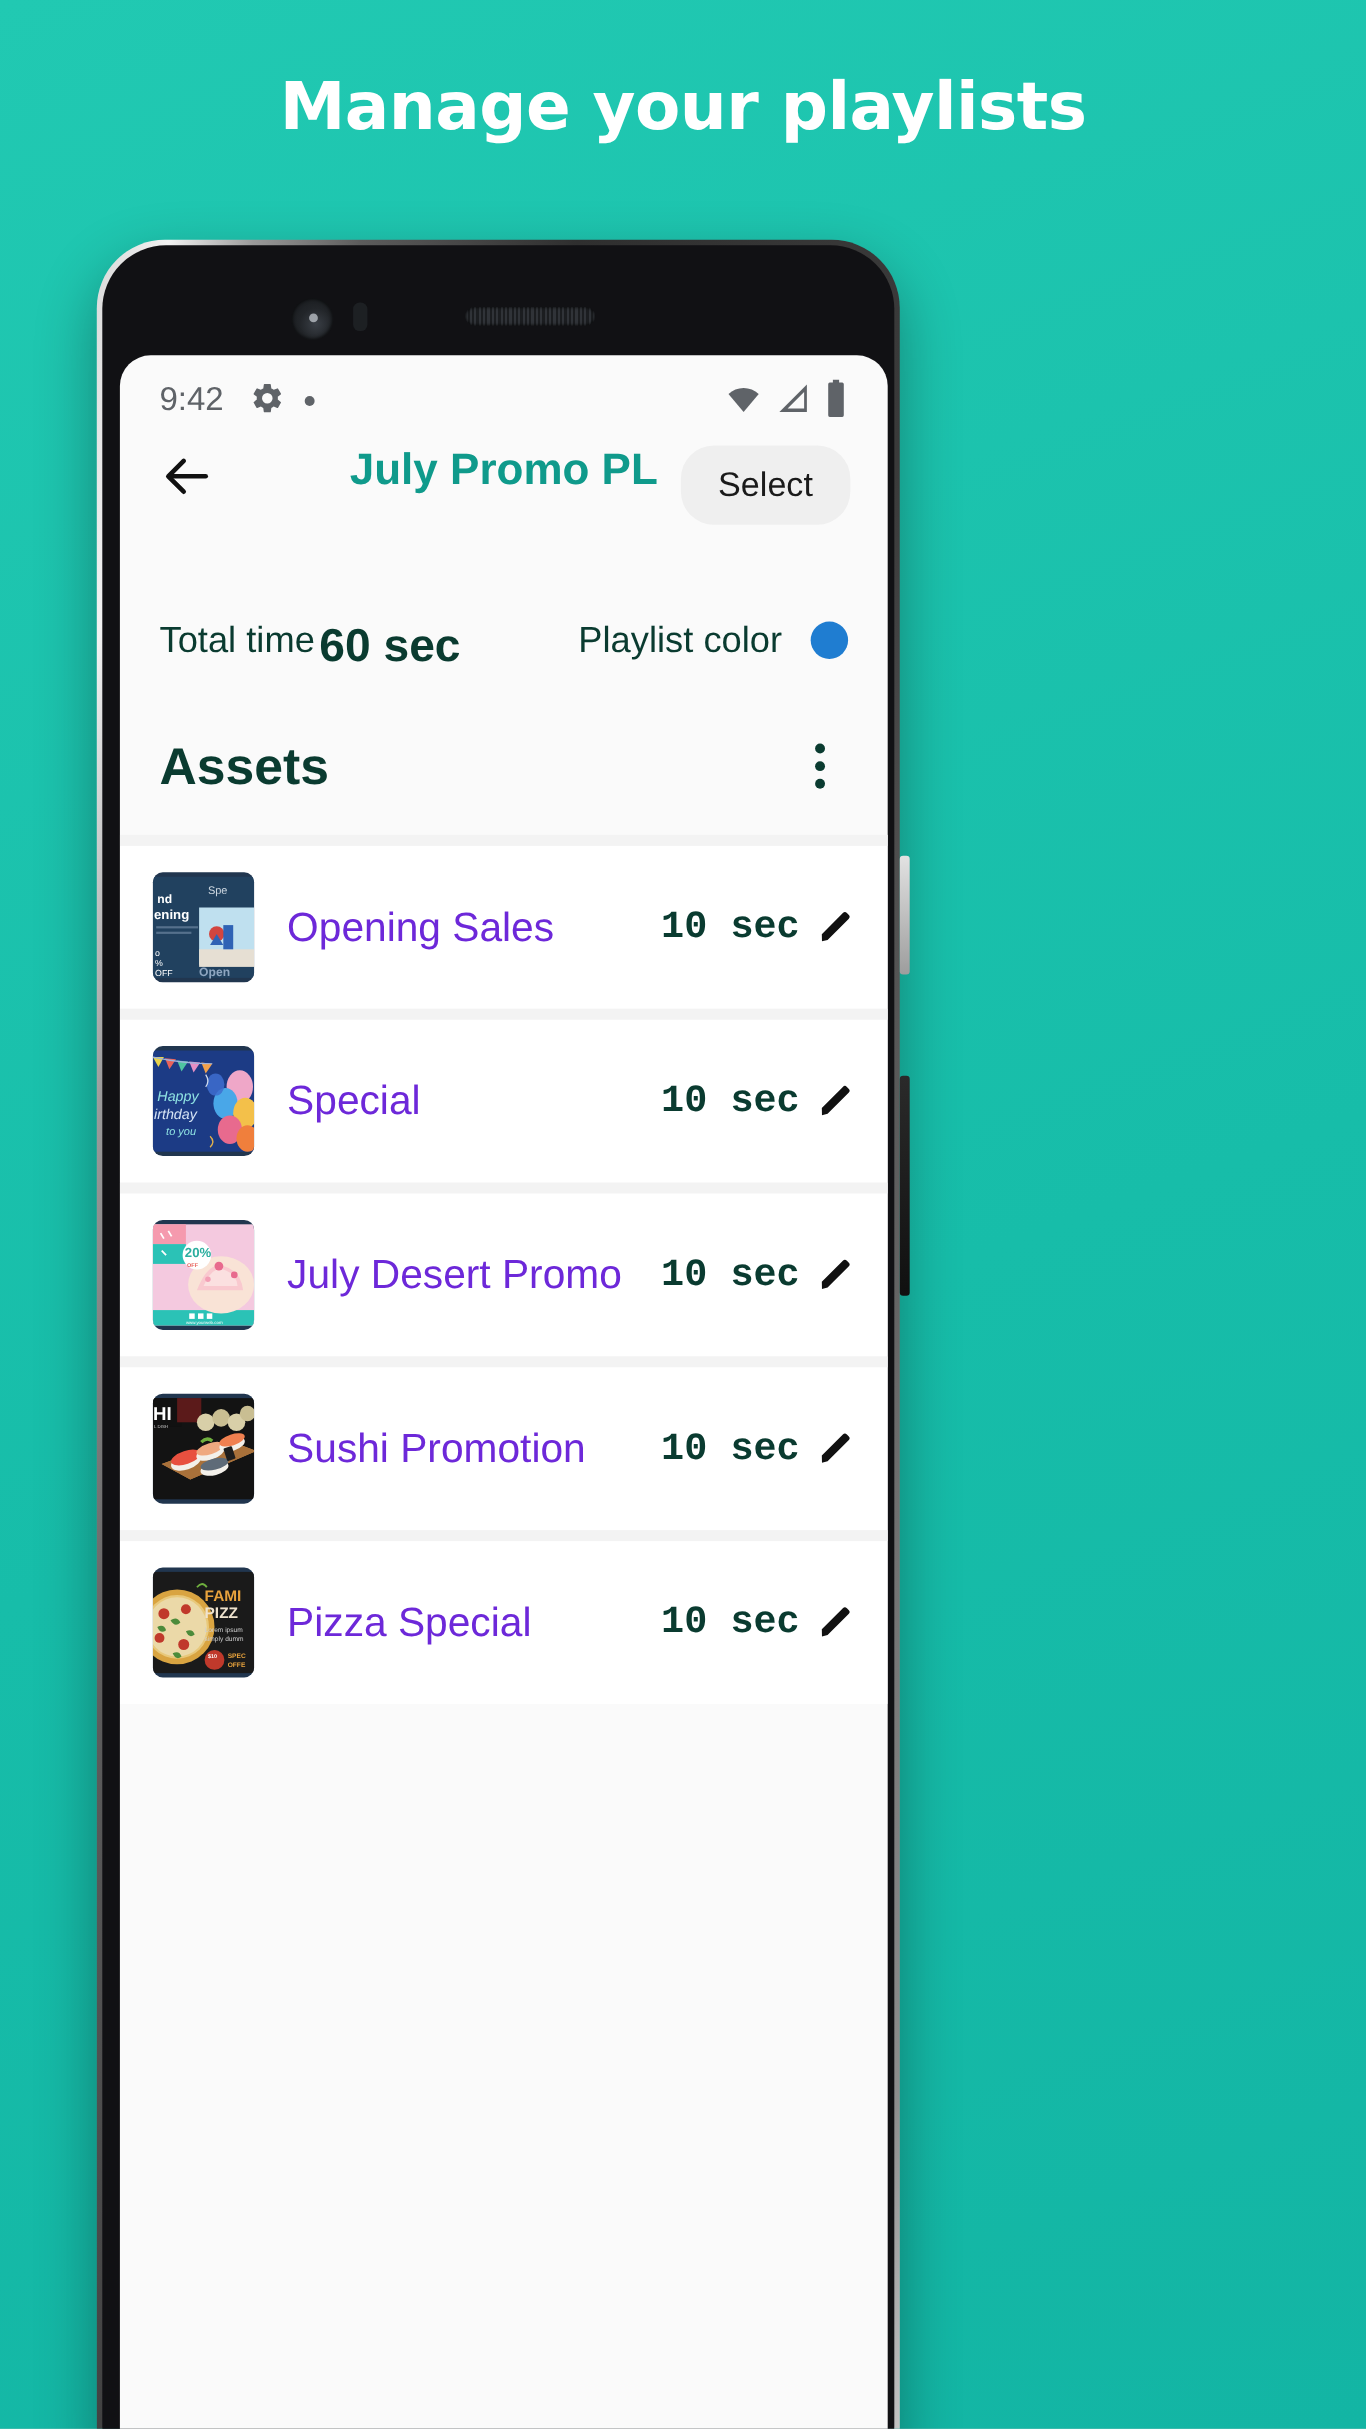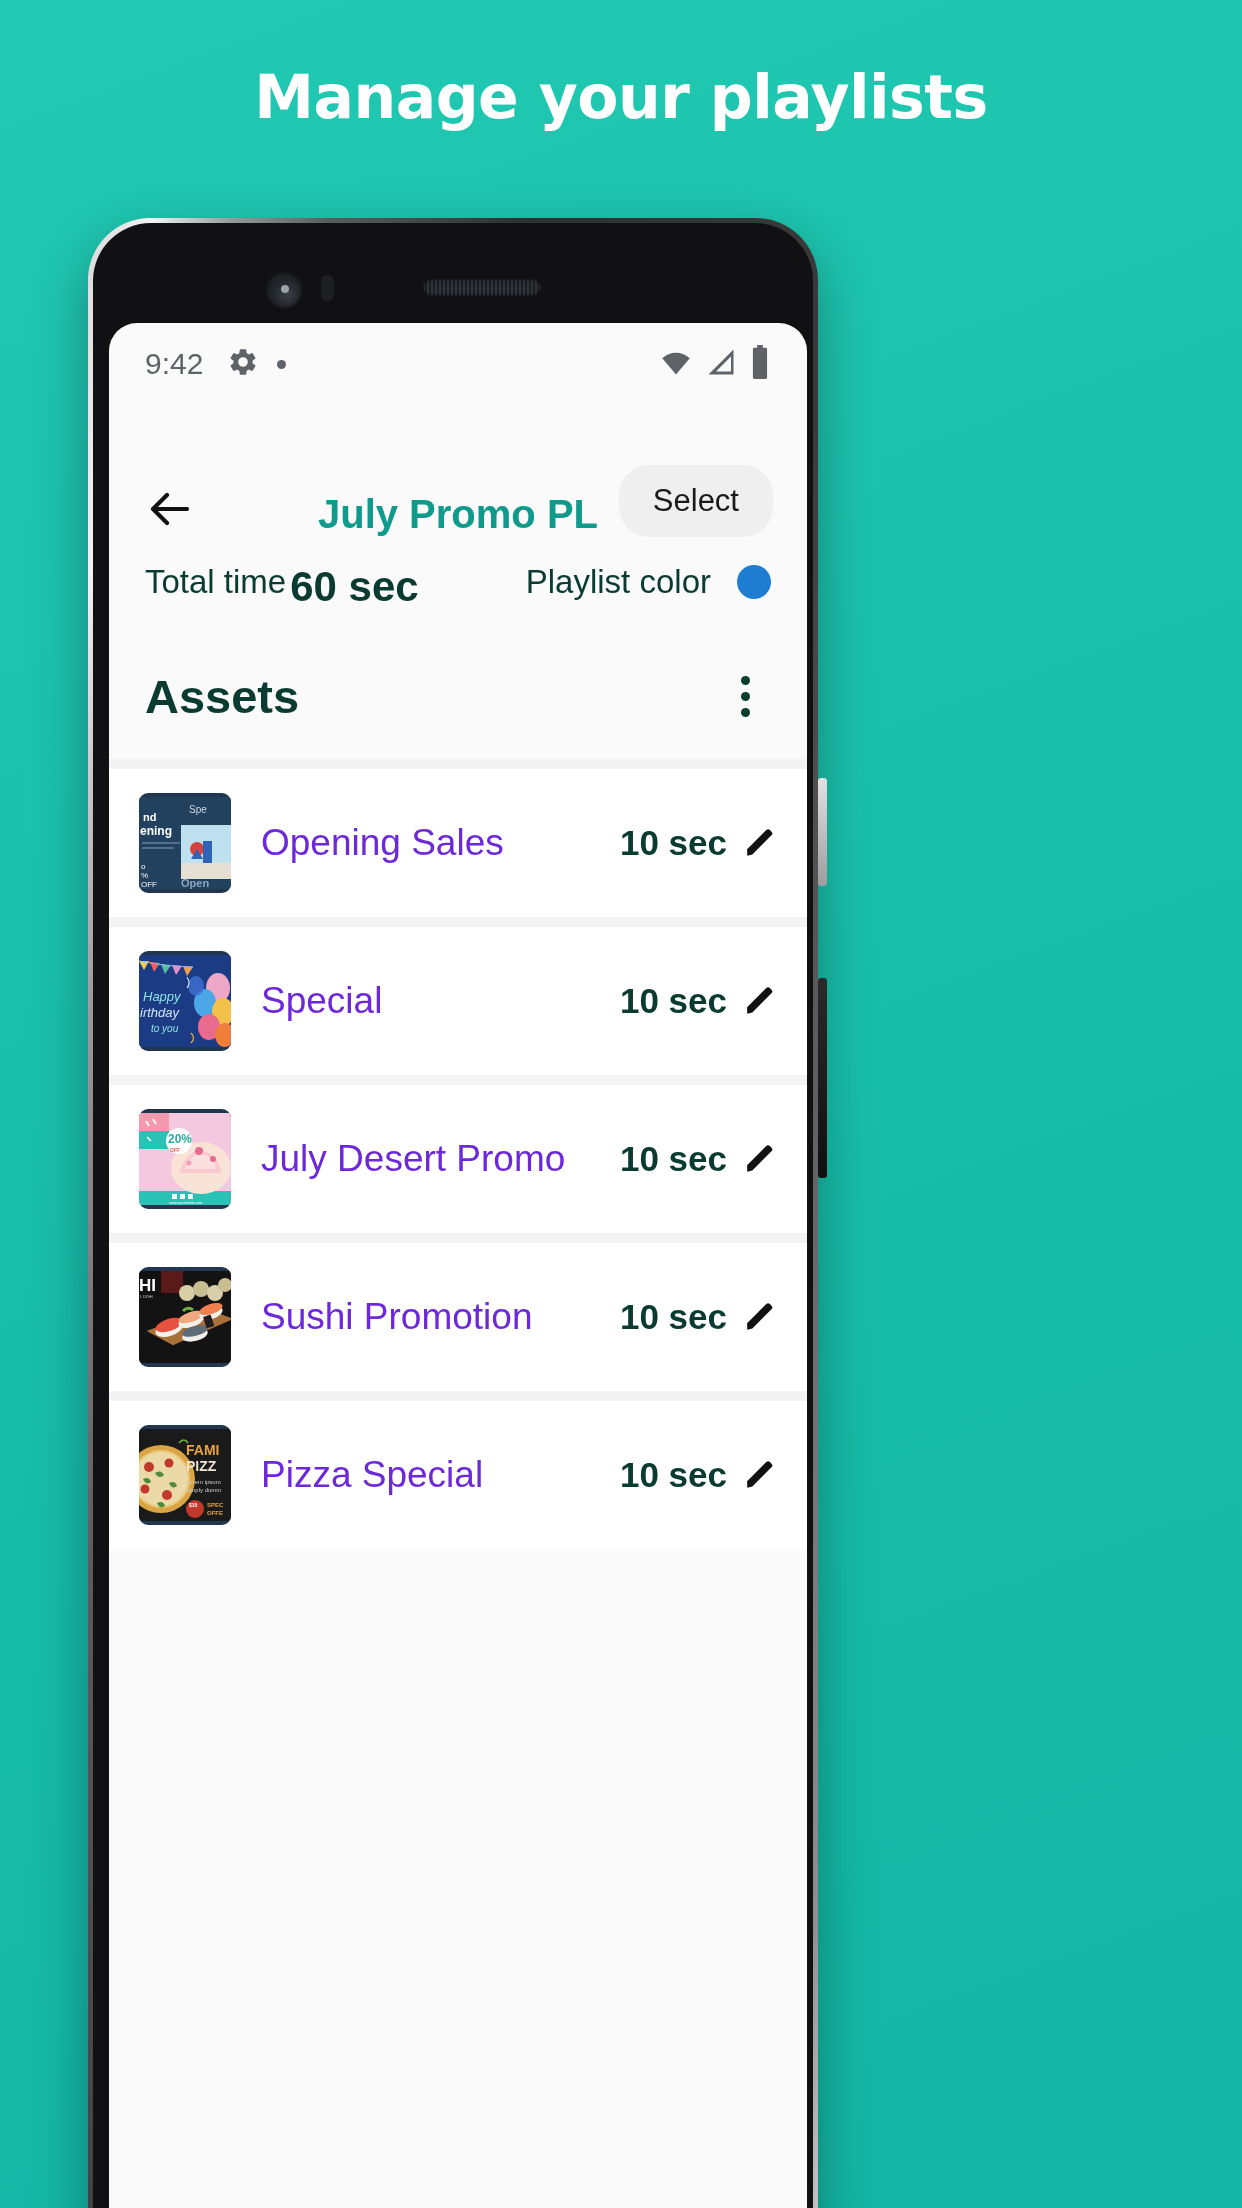--- a/index.html
+++ b/index.html
@@ -79,21 +79,21 @@
   #status-bar{
     height:82px; display:flex; align-items:center;
     padding:0 36px; color:#5F6368;
   }
   #status-time{ font-size:30px; color:#5F6368; }
   #status-left-icons{ display:flex; align-items:center; gap:18px; margin-left:24px;}
   #status-right-icons{ margin-left:auto; display:flex; align-items:center; gap:12px;}
   .notif-dot{ width:9px; height:9px; border-radius:50%; background:#5F6368; display:inline-block;}
   
   #app-bar{
-    height:132px; display:flex; align-items:flex-end;
+    height:132px; display:flex; align-items:flex-start;
     padding:0 34px; position:relative;
   }
   #back-button{ width:56px; height:56px; display:flex; align-items:center; justify-content:center; }
   #app-title{
     position:absolute; left:0; width:100%; text-align:center;
     font-size:40px; font-weight:bold; color:#0F9A8B;
     pointer-events:none;
   }
   #select-button{
     margin-left:auto; z-index:2;
@@ -134,21 +134,21 @@
   .asset-thumb{
     width:92px; height:100px; border-radius:9px;
     overflow:hidden; flex:0 0 auto; position:relative;
     background:#21364F;
   }
   .asset-thumb svg{ display:block; width:100%; height:100%; }
   .asset-name{
     margin-left:30px; font-size:37px; color:#6d28d9;
     white-space:nowrap; overflow:hidden;
   }
-  .asset-right{ margin-left:auto; display:flex; align-items:center; gap:16px;}
+  .asset-right{ margin-left:auto; display:flex; align-items:center; gap:16px;font-family:Liberation Mono, monospace;}
   .asset-duration{ font-size:35px; font-weight:bold; color:#0A3B30;}
   .edit-icon{ width:34px; height:34px; }
 </style>
 </head>
 <body>
 
 <div id="promo-heading">Manage your playlists</div>
 
 <div id="phone">
   <div id="phone-body">

